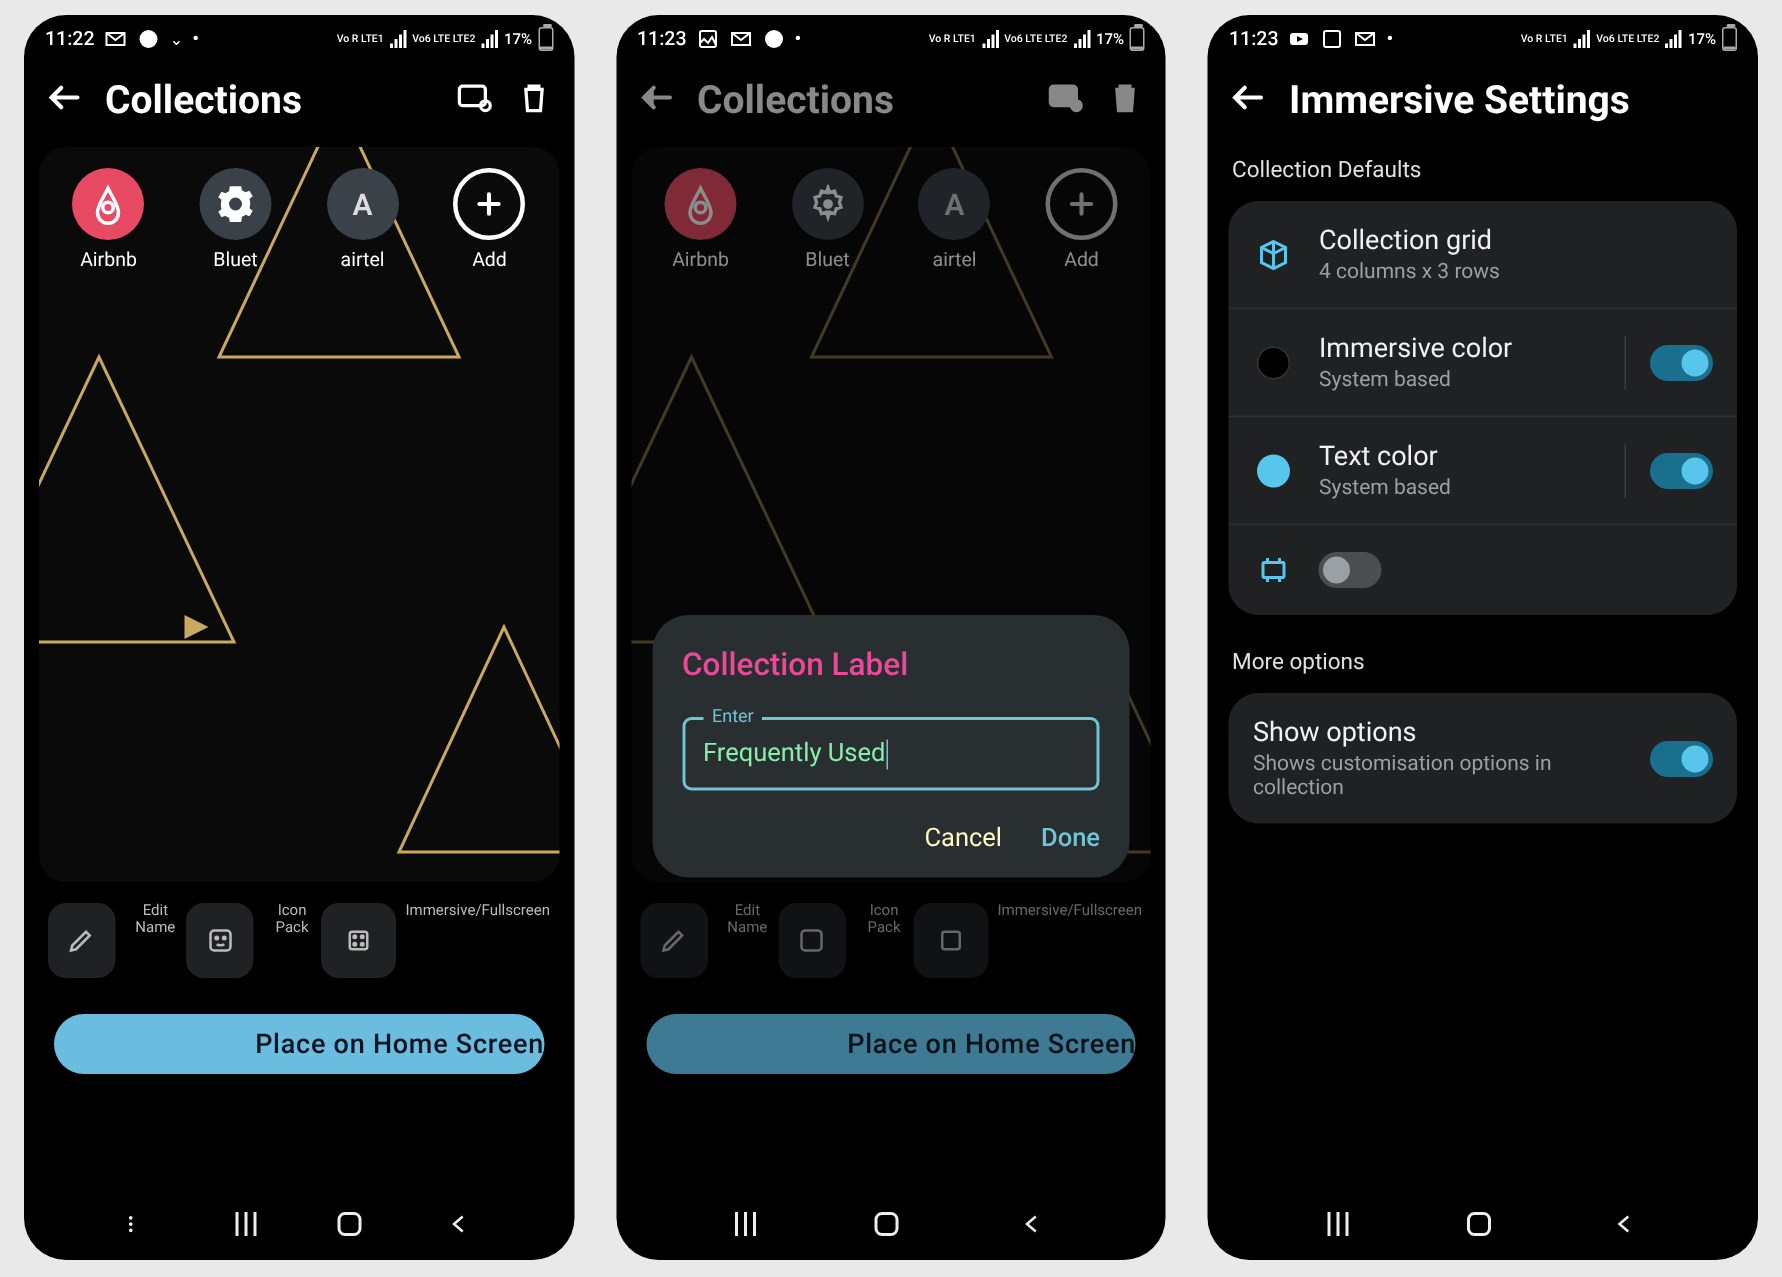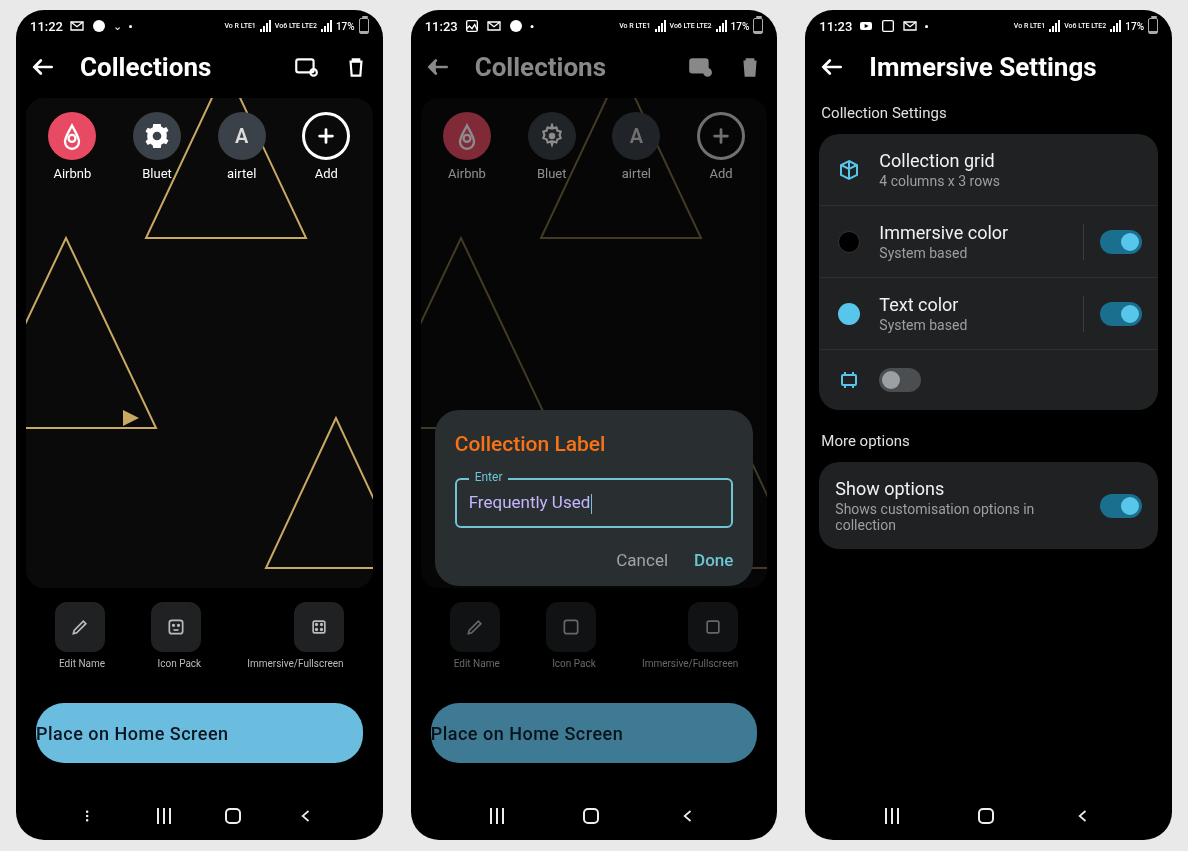--- a/index.html
+++ b/index.html
@@ -34,23 +34,23 @@
   .statusbar .left { display: flex; align-items: center; gap: 6px; }
   .statusbar .right { margin-left: auto; display: flex; align-items: center; gap: 4px; font-size: 10px;}
   .statusbar .sig { display:flex; align-items:flex-end; gap:1px; height:12px;}
   .statusbar .sig span { width:2px; background:#fff;}
   .statusbar .batt { width:10px; height:16px; border:1px solid #aaa; border-radius:2px; position:relative;}
   .statusbar .batt::before { content:""; position:absolute; top:-3px; left:2px; width:6px; height:2px; background:#aaa; border-radius:1px;}
   .statusbar .batt::after { content:""; position:absolute; bottom:0; left:0; right:0; height:17%; background:#aaa;}
   .statusbar svg { width:16px; height:16px; }
   .appbar {
     display: flex;
-    align-items: center;
+    align-items: flex-start;
     padding: 10px 14px 16px;
-    gap: 24px;
+    gap: 14px;
   }
   .appbar .title {
     font-size: 26px;
     font-weight: 700;
     flex: 1;
   }
   .appbar.dim .title, .appbar.dim svg { color:#888; fill:#888; stroke:#888;}
   .appbar svg { width:26px; height:26px; }
   .content { flex:1; position:relative; display:flex; flex-direction:column; padding:0 10px;}
   .preview {
@@ -60,64 +60,64 @@
     position:relative;
     overflow:hidden;
     padding-top:14px;
   }
   .preview .bg { position:absolute; inset:0; overflow:hidden;}
   .iconrow { display:flex; gap:16px; padding:0 12px; position:relative; z-index:2;}
   .appicon { display:flex; flex-direction:column; align-items:center; width:72px;}
   .appicon .circ { width:48px; height:48px; border-radius:50%; display:flex; align-items:center; justify-content:center; font-size:20px; font-weight:600;}
   .appicon .lbl { font-size:13px; margin-top:6px; text-align:center; max-width:62px; overflow:hidden; text-overflow:ellipsis; white-space:nowrap;}
   .toolrow { display:flex; justify-content:space-around; margin-top:14px; padding:0 6px;}
-  .tool { display:flex; flex-direction:column; align-items:flex-end; gap:6px;}
+  .tool { display:flex; flex-direction:row; align-items:flex-start; gap:6px;}
   .tool .sq { width:50px; height:50px; background:#1f2123; border-radius:12px; display:flex; align-items:center; justify-content:center;}
   .tool .sq svg { width:20px; height:20px; stroke:#bbb;}
   .tool .tl { font-size:10px; color:#bbb; text-align:center; max-width:110px;}
   .bigbtn {
-    margin:34px 10px 0;
-    height:60px;
+    margin:24px 10px 0;
+    height:40px;
     border-radius:28px;
     display:flex;
     align-items:center;
-    justify-content:flex-start;
+    justify-content:flex-end;
     font-size:18px;
     font-weight:500;
     letter-spacing:0.5px;
   }
   .navbar {
     height:48px;
     display:flex;
     align-items:center;
     justify-content:space-around;
     padding:0 40px;
   }
   .navbar svg { width:20px; height:20px; stroke:#eee; fill:none;}
   .dialog {
     position:absolute;
     left:24px; right:24px; top:312px;
     background:#292e31;
     border-radius:24px;
     padding:22px 20px 16px;
     z-index:10;
   }
-  .dialog .dtitle { font-size:21px; font-weight:500; color:#f97316;}
+  .dialog .dtitle { font-size:21px; font-weight:500; color:#ec4899;}
   .dialog .field {
     margin-top:22px;
     border:2px solid #6fc5d6;
     border-radius:6px;
     position:relative;
     padding:12px 12px;
   }
   .dialog .field .leg { position:absolute; top:-10px; left:12px; background:#292e31; padding:0 6px; font-size:12px; color:#6fc5d6;}
-  .dialog .field .val { font-size:17px; color:#c4b5fd;}
+  .dialog .field .val { font-size:17px; color:#86efac;}
   .dialog .field .cur { display:inline-block; width:1px; height:20px; background:#6fc5d6; vertical-align:middle; margin-left:1px;}
   .dialog .actions { display:flex; justify-content:flex-end; gap:26px; margin-top:22px; font-size:17px;}
-  .dialog .actions .cancel { color:#a3a3a3;text-align:right;}
+  .dialog .actions .cancel { color:#fef9c3;text-align:right;}
   .dialog .actions .done { color:#6fc5d6; font-weight:500;}
   
   .settings { padding:0 14px; flex:1; overflow:hidden;}
   .sectlabel { font-size:15px; color:#e0e0e0; margin:6px 2px 12px;}
   .card { background:#1f2123; border-radius:20px; overflow:hidden;}
   .row { display:flex; align-items:center; padding:16px 16px; gap:16px; border-top:1px solid #2e3133;}
   .row:first-child { border-top:none;justify-content:space-between;}
   .row .lic { width:28px; height:28px; display:flex; align-items:center; justify-content:center; flex:0 0 28px;}
   .row .txt { flex:1;}
   .row .txt .t1 { font-size:18px; color:#f2f2f2;}
@@ -483,21 +483,21 @@
   </div>
 
   <div class="appbar">
     <svg viewBox="0 0 24 24" fill="none" stroke="#fff" stroke-width="2.5" stroke-linecap="round">
         <path d="M20 12H4M10 6l-6 6 6 6"></path>
       </svg>
     <div class="title">Immersive Settings</div>
   </div>
 
   <div class="settings">
-    <div class="sectlabel">Collection Settings</div>
+    <div class="sectlabel">Collection Defaults</div>
     <div class="card">
       <div class="row">
         <div class="lic">
             <svg width="24" height="24" viewBox="0 0 24 24" fill="none" stroke="#58c6eb" stroke-width="2">
               <path d="M12 3l8 4v10l-8 4-8-4V7z"></path>
               <path d="M12 3v18M4 7l8 4 8-4"></path>
             </svg>
           </div>
         <div class="txt">
             <div class="t1">Collection grid</div>

